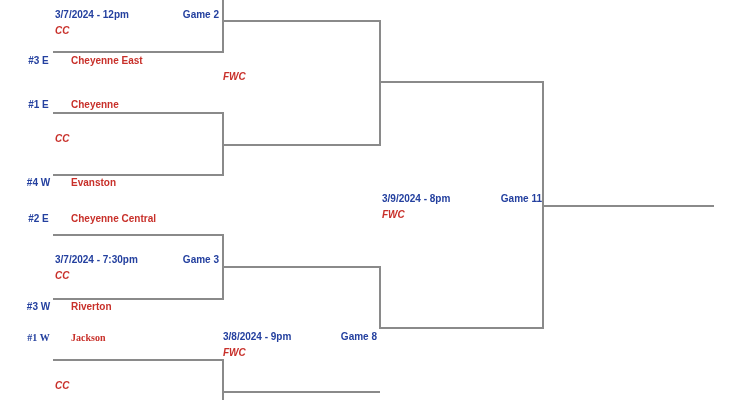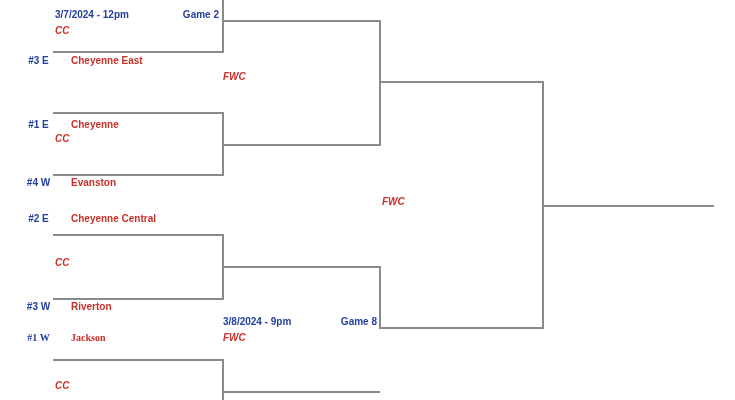--- a/index.html
+++ b/index.html
@@ -92,49 +92,57 @@
       <span>Game 2</span>
     </div>
     <div class="site">CC</div>
   </div>
 
   <div class="ginfo" style="left:55px; top:129px; width:164px;">
     <div class="site">CC</div>
   </div>
 
   <div class="ginfo" style="left:55px; top:253px; width:164px;">
+    <div class="grow">
+      <span>3/7/2024 - 7:30pm</span>
+      <span>Game 3</span>
+    </div>
     <div class="site">CC</div>
   </div>
 
   <div class="ginfo" style="left:55px; top:376px; width:164px;">
     <div class="site">CC</div>
   </div>
 
   <div class="ginfo" style="left:223px; top:67px; width:154px;">
     <div class="site">FWC</div>
   </div>
 
-  <div class="ginfo" style="left:223px; top:315px; width:154px;">
+  <div class="ginfo" style="left:223px; top:330px; width:154px;">
     <div class="grow">
       <span>3/8/2024 - 9pm</span>
       <span>Game 8</span>
     </div>
     <div class="site">FWC</div>
   </div>
 
   <div class="ginfo" style="left:382px; top:192px; width:160px;">
+    <div class="grow">
+      <span>3/9/2024 - 8pm</span>
+      <span>Game 11</span>
+    </div>
     <div class="site">FWC</div>
   </div>
 
   <div class="team" style="top:54px;">
     <span class="seed">#3 E</span>
     <span class="tname">Cheyenne East</span>
   </div>
 
-  <div class="team" style="top:118px;">
+  <div class="team" style="top:98px;">
     <span class="seed">#1 E</span>
     <span class="tname">Cheyenne</span>
   </div>
 
   <div class="team" style="top:176px;">
     <span class="seed">#4 W</span>
     <span class="tname">Evanston</span>
   </div>
 
   <div class="team" style="top:212px;">

